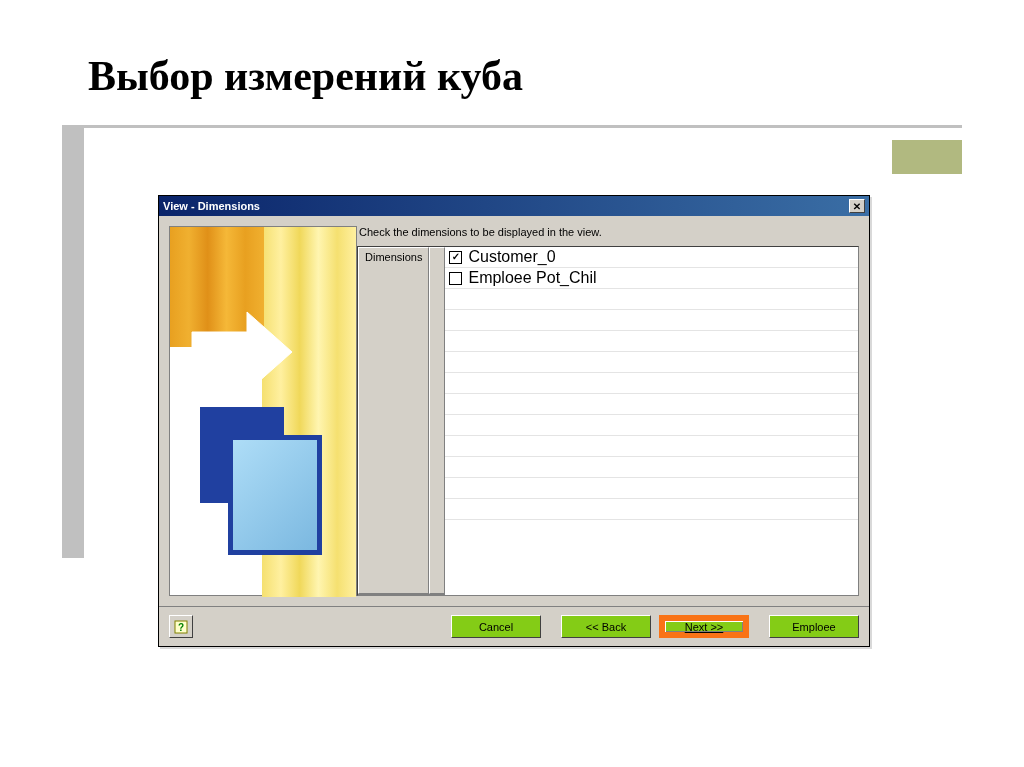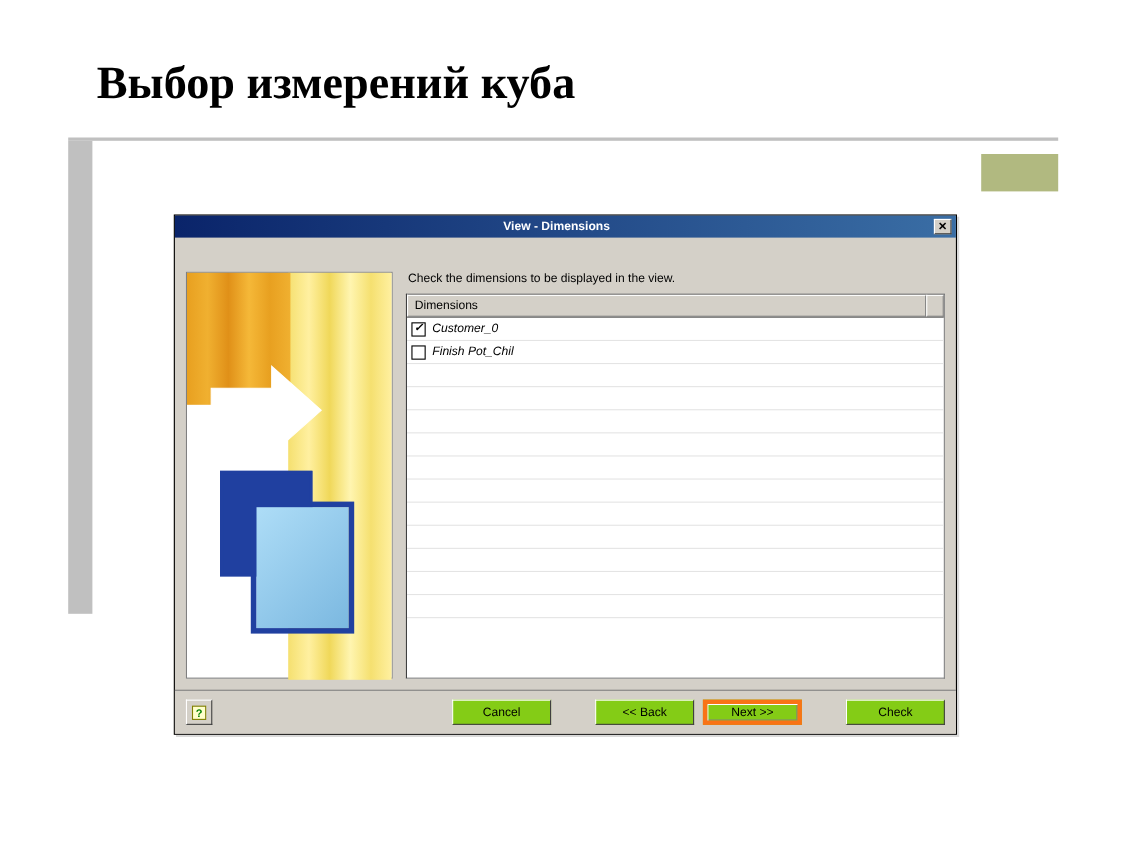--- a/index.html
+++ b/index.html
@@ -57,38 +57,36 @@
   .titlebar {
     height: 20px;
     background: linear-gradient(to right, #0a246a, #3a6ea5);
     color: #fff;
     display: flex;
     align-items: center;
     padding: 0 4px;
     font-size: 11px;
     font-weight: bold;
   }
-  .titlebar-text { flex: 1; text-align: center; }
+  .titlebar-text { flex: 1; }
   .close-btn {
     width: 16px; height: 14px;
     background: #d4d0c8;
     border: 1px solid #fff;
     border-right-color: #404040;
     border-bottom-color: #404040;
     color: #000;
     font-size: 10px;
     display: flex; align-items: center; justify-content: center;
     font-family: "Arial";
     font-weight: bold;
   }
   .dialog-body {
     display: flex;
     padding: 10px;
-    gap: 12px;
-    margin-top: 21px;
   }
   .wizard-graphic {
     width: 188px;
     height: 370px;
     position: relative;
     background: #fff;
     border: 1px solid #808080;
   }
   .gfx-orange {
     position: absolute;
@@ -133,21 +131,21 @@
     margin-bottom: 8px;
     padding-left: 2px;
   }
   .listbox {
     flex: 1;
     border: 1px solid #808080;
     border-top-color: #404040;
     border-left-color: #404040;
     background: #fff;
     display: flex;
-    flex-direction: column;
+    flex-direction: row;
     height: 338px;
   }
   .list-header {
     display: flex;
     background: #d4d0c8;
     border-bottom: 1px solid #808080;
     font-size: 11px;
   }
   .list-header-main {
     flex: 1;
@@ -164,23 +162,22 @@
     flex: 1;
     overflow-y: auto;
     position: relative;
   }
   .list-row {
     display: flex;
     align-items: center;
     height: 21px;
     border-bottom: 1px solid #e4e4e4;
     padding: 0 4px;
-    font-size: 11px;
+    font-size: 16px;
     gap: 6px;
-    font-style: italic;
   }
   .empty-row {
     height: 21px;
     border-bottom: 1px solid #e4e4e4;
   }
   .chk {
     width: 13px; height: 13px;
     border: 1px solid #000;
     background: #fff;
     display: flex; align-items: center; justify-content: center;
@@ -207,24 +204,25 @@
   .wiz-btn {
     width: 90px; height: 23px;
     border: 1px solid;
     border-color: #fff #404040 #404040 #fff;
     background: #84cc16;
     font-size: 11px;
     display: flex; align-items: center; justify-content: center;
     margin-left: 8px;
   }
   .wiz-btn.default {
-    border: 4px solid #f97316;
+    border: 6px solid #f97316;
     box-shadow: inset 1px 1px 0 #fff, inset -1px -1px 0 #808080;
-  }
-  .wiz-btn + .wiz-btn.gap { margin-left: 40px; }
+    text-decoration: underline;
+  }
+  .wiz-btn + .wiz-btn.gap { margin-left: 20px; }
 </style>
 </head>
 <body>
 
 <div class="slide-title">Выбор измерений куба</div>
 <div class="title-underline"></div>
 <div class="decor-top"></div>
 <div class="decor-left"></div>
 
 <div class="dialog">
@@ -257,21 +255,21 @@
           <div class="list-header-main">Dimensions</div>
           <div class="list-header-spacer"></div>
         </div>
         <div class="list-rows" id="list-rows">
             <div class="list-row">
               <div class="chk checked"></div>
               <span>Customer_0</span>
             </div>
             <div class="list-row">
               <div class="chk"></div>
-              <span>Finish Pot_Chil</span>
+              <span>Emploee Pot_Chil</span>
             </div>
             <div class="empty-row"></div>
             <div class="empty-row"></div>
             <div class="empty-row"></div>
             <div class="empty-row"></div>
             <div class="empty-row"></div>
             <div class="empty-row"></div>
             <div class="empty-row"></div>
             <div class="empty-row"></div>
             <div class="empty-row"></div>
@@ -286,15 +284,15 @@
     <div class="help-btn">
       <svg width="14" height="14">
         <rect x="1" y="1" width="12" height="12" fill="#ffffcc" stroke="#808000"></rect>
         <text x="7" y="11" text-anchor="middle" font-size="10" font-weight="bold" fill="#008000">?</text>
       </svg>
     </div>
     <div class="spacer"></div>
     <div class="wiz-btn">Cancel</div>
     <div class="wiz-btn gap">&lt;&lt; Back</div>
     <div class="wiz-btn default">Next &gt;&gt;</div>
-    <div class="wiz-btn gap">Check</div>
+    <div class="wiz-btn gap">Emploee</div>
   </div>
 </div>
 
 </body></html>

